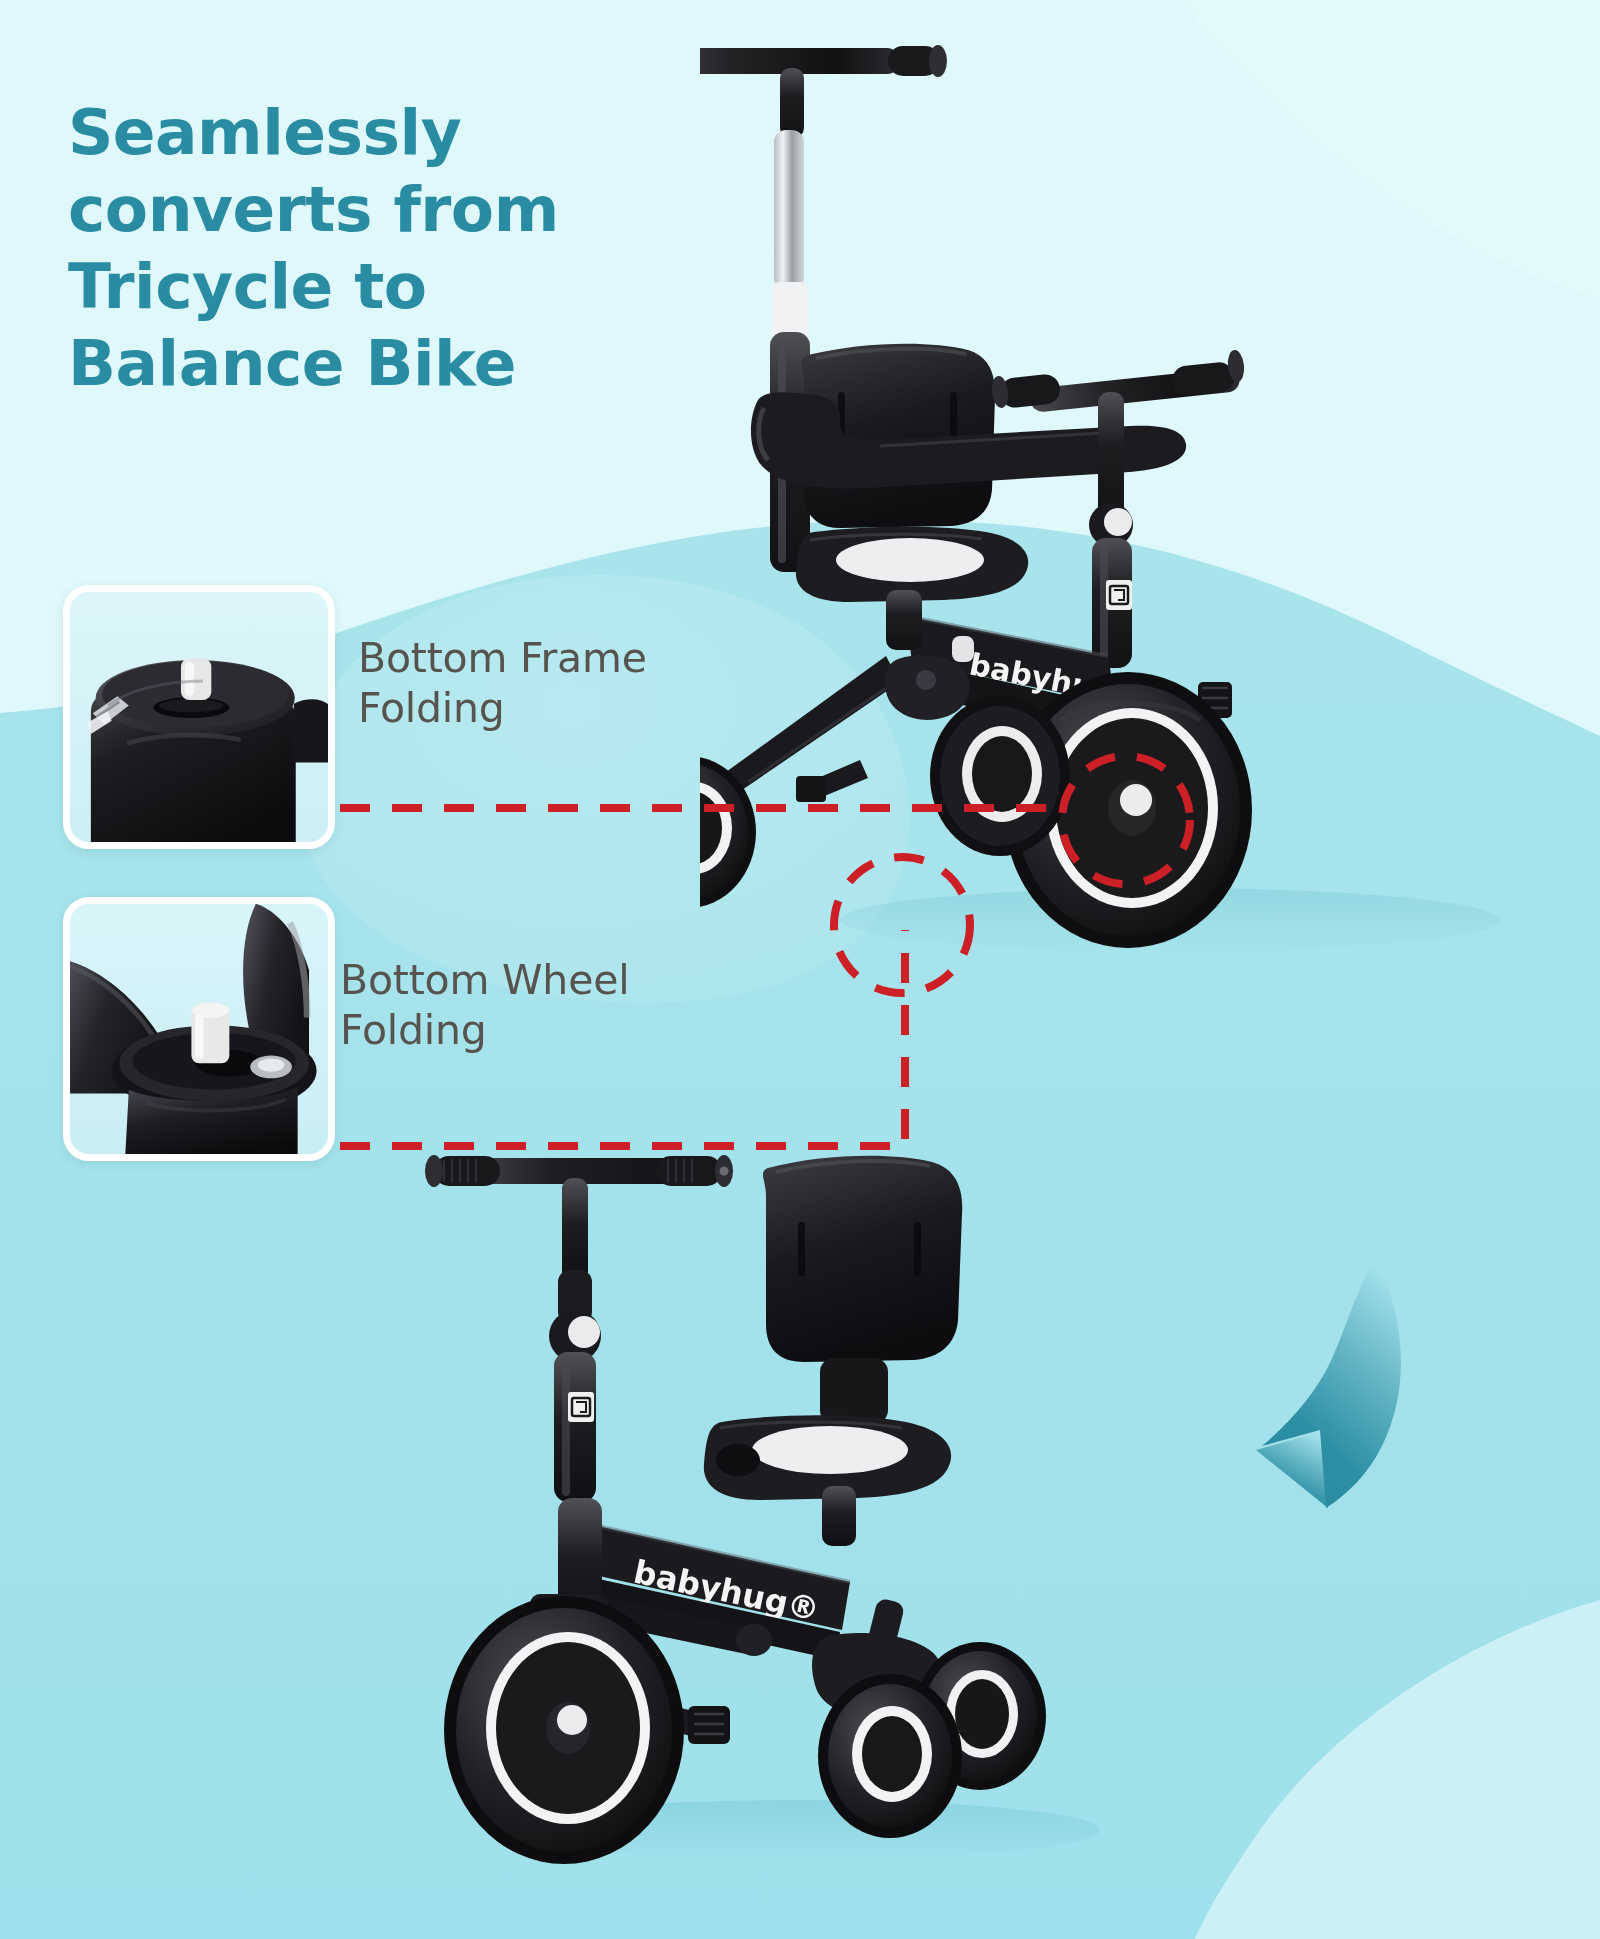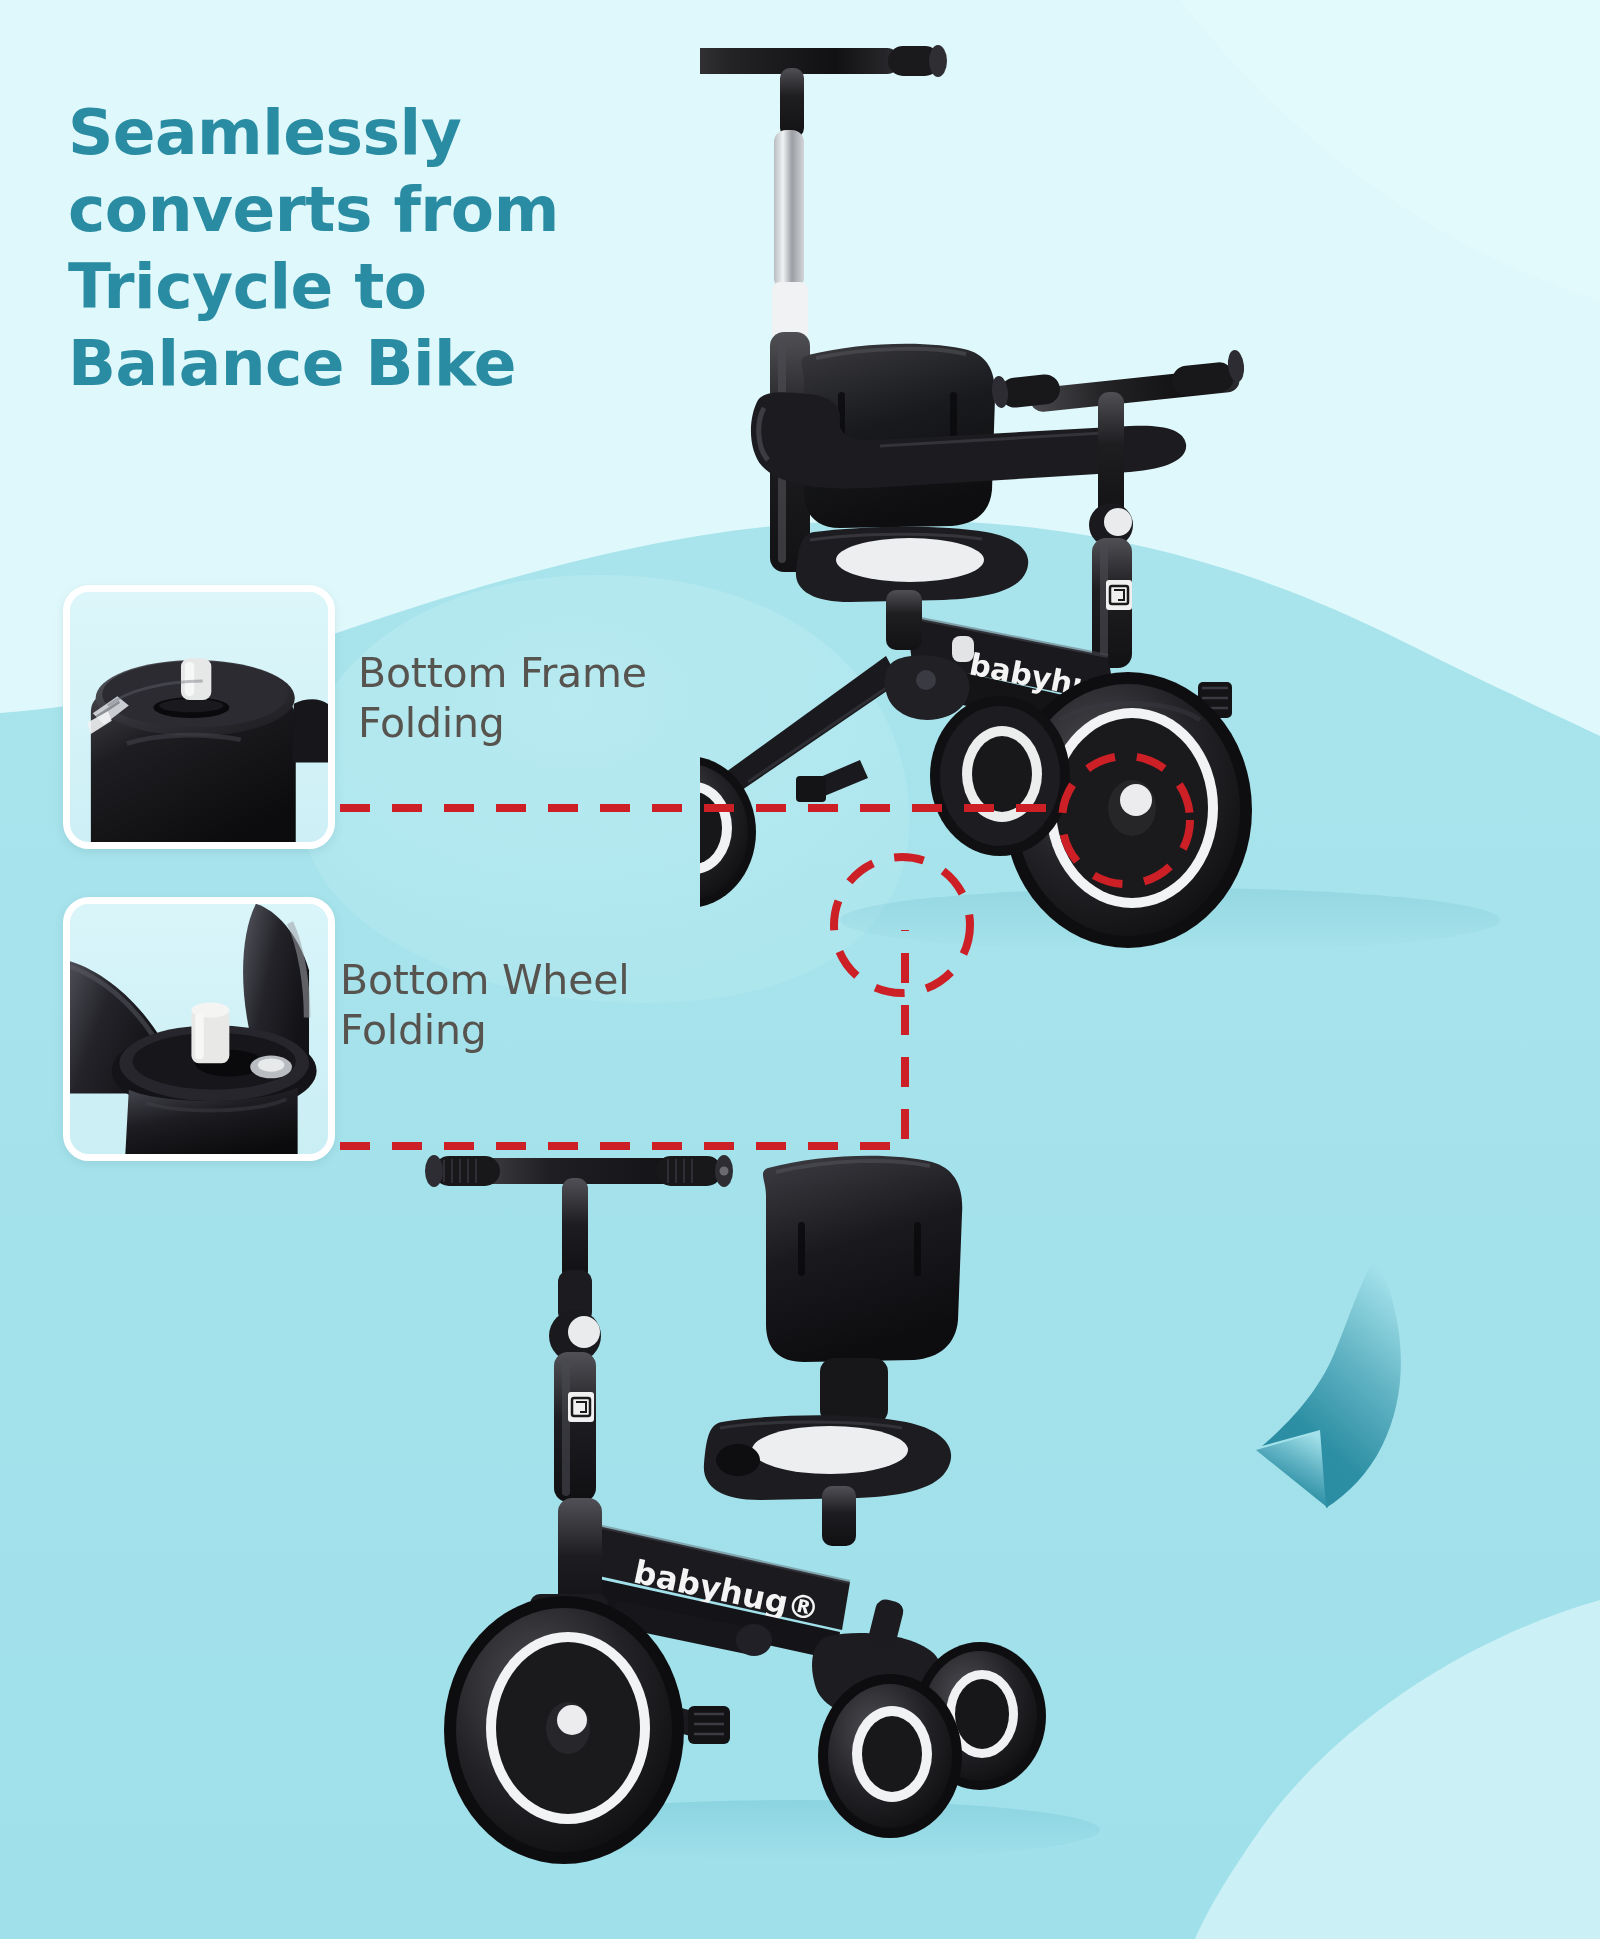--- a/index.html
+++ b/index.html
@@ -47,21 +47,21 @@
   .callout-label{
     position:absolute;
     font-family:"DejaVu Sans", sans-serif;
     font-weight:400;
     font-size:41px;
     line-height:1.22;
     color:#57534f;
     white-space:pre-line;
     letter-spacing:-0.2px;
   }
-  #label-frame{left:358px;top:648px;width:420px;}
+  #label-frame{left:358px;top:633px;width:420px;}
   #label-wheel{left:340px;top:955px;width:420px;}
 
   
   .anno{position:absolute;inset:0;width:1600px;height:1939px;pointer-events:none;}
 
   
   .product{position:absolute;}
   #product-trike{left:700px;top:20px;width:880px;height:1000px;}
   #product-balance{left:420px;top:1130px;width:760px;height:760px;}
   .product svg{display:block;width:100%;height:100%;}

